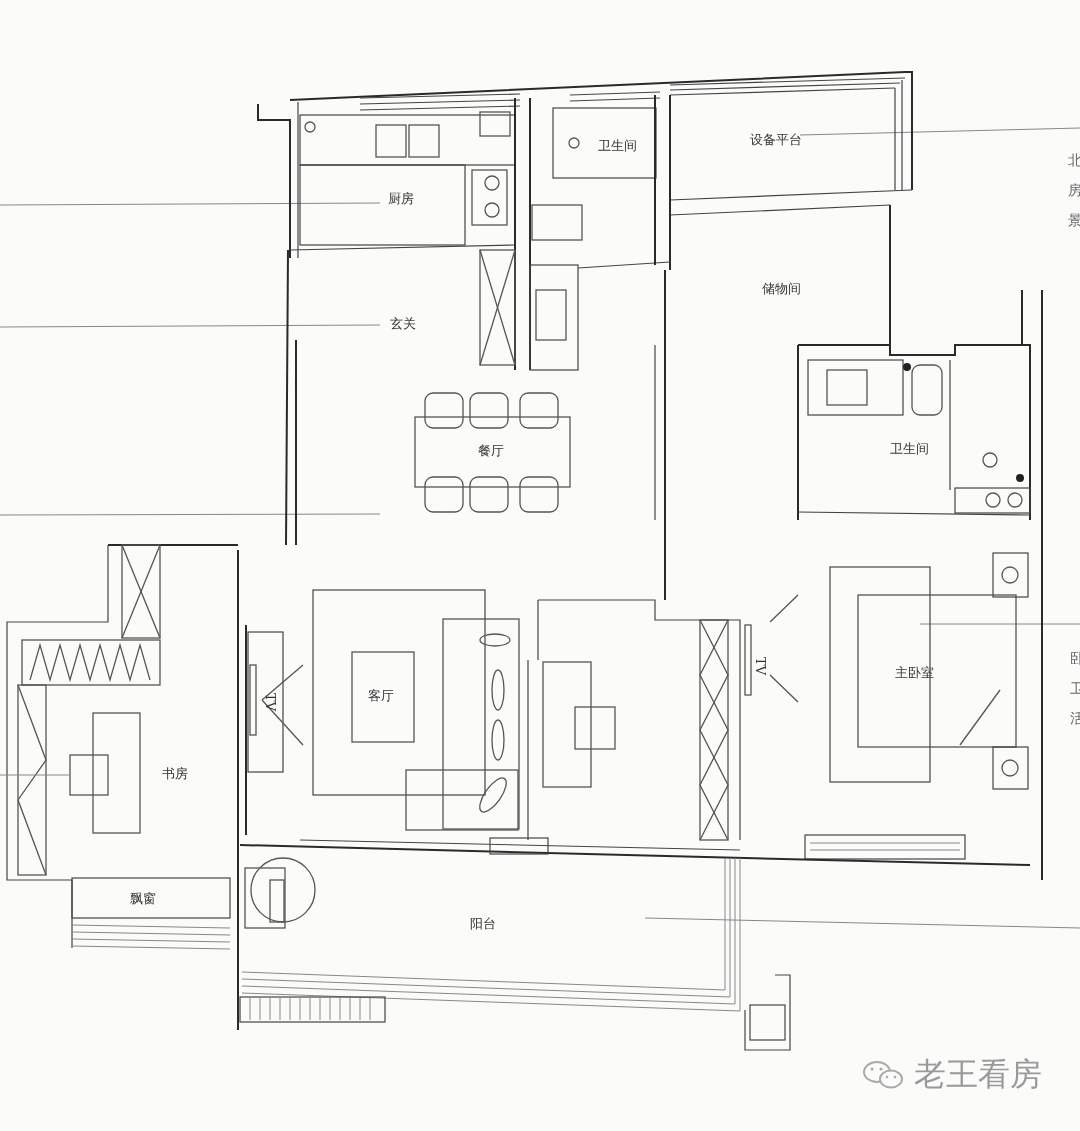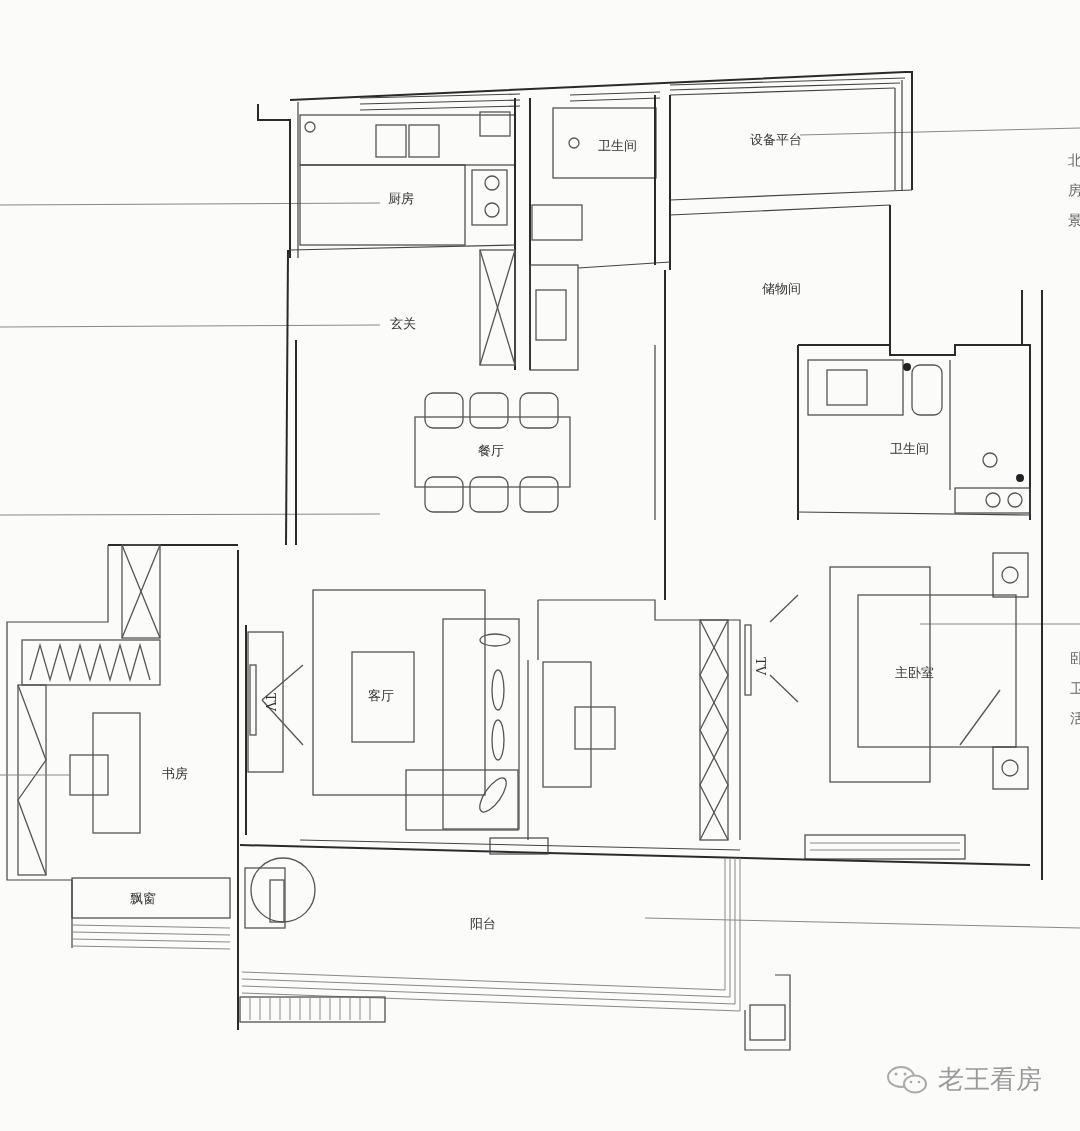--- a/index.html
+++ b/index.html
@@ -4,21 +4,21 @@
 <style>
   html,body{margin:0;padding:0;background:#fbfbfa;}
   body{width:1080px;height:1131px;overflow:hidden;position:relative;font-family:"DejaVu Sans",sans-serif;}
   #plan{position:absolute;left:0;top:0;}
   .w{stroke:#2a2a2a;stroke-width:2;fill:none;}
   .t{stroke:#444;stroke-width:1.2;fill:none;}
   .f{stroke:#555;stroke-width:1.3;fill:none;}
   .g{stroke:#888;stroke-width:1;fill:none;}
   .lbl{font-family:"DejaVu Serif",serif;font-size:13px;fill:#333;}
   .edge{font-family:"DejaVu Serif",serif;font-size:14px;fill:#666;}
-  .wm{position:absolute;right:38px;bottom:34px;display:flex;align-items:center;gap:8px;color:#9a9a9a;font-size:26px;}
+  .wm{position:absolute;right:38px;bottom:34px;display:flex;align-items:center;gap:8px;color:#9a9a9a;font-size:32px;}
   .wm svg{display:block}
 </style>
 </head>
 <body>
 
 <svg id="plan" width="1080" height="1131" viewBox="0 0 1080 1131">
 
   <line class="g" x1="0" y1="205" x2="380" y2="203"></line>
   <line class="g" x1="0" y1="327" x2="380" y2="325"></line>
   <line class="g" x1="0" y1="515" x2="380" y2="514"></line>

